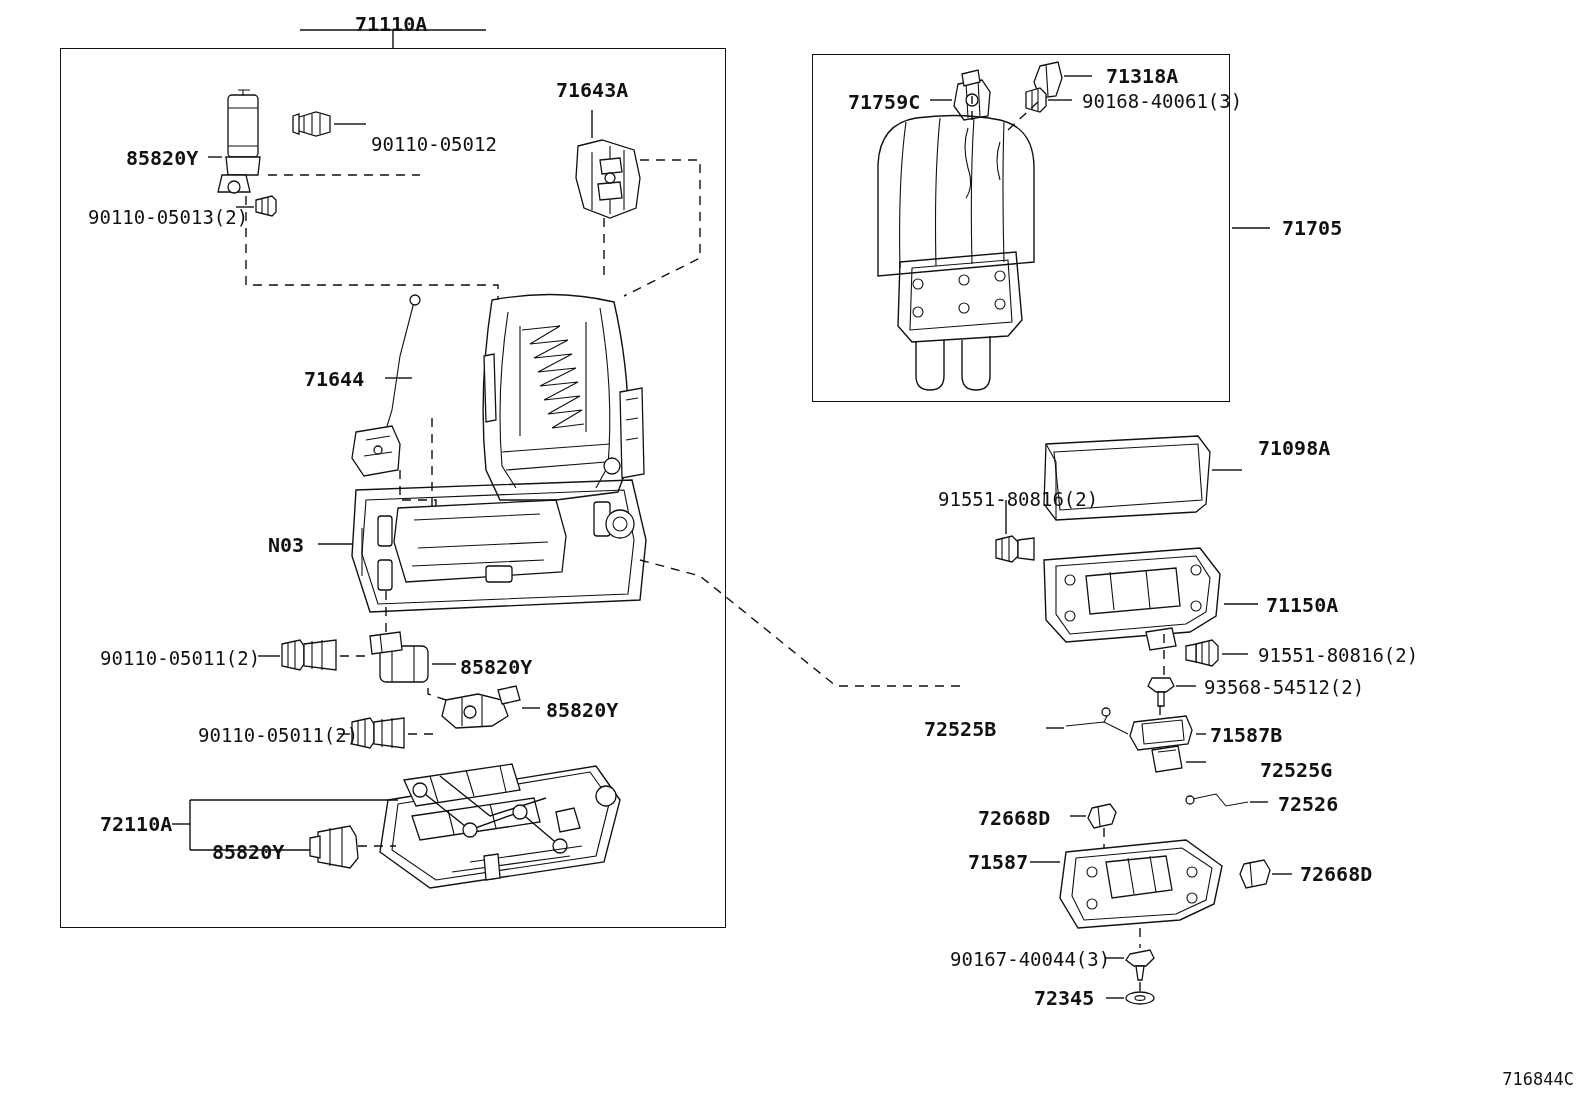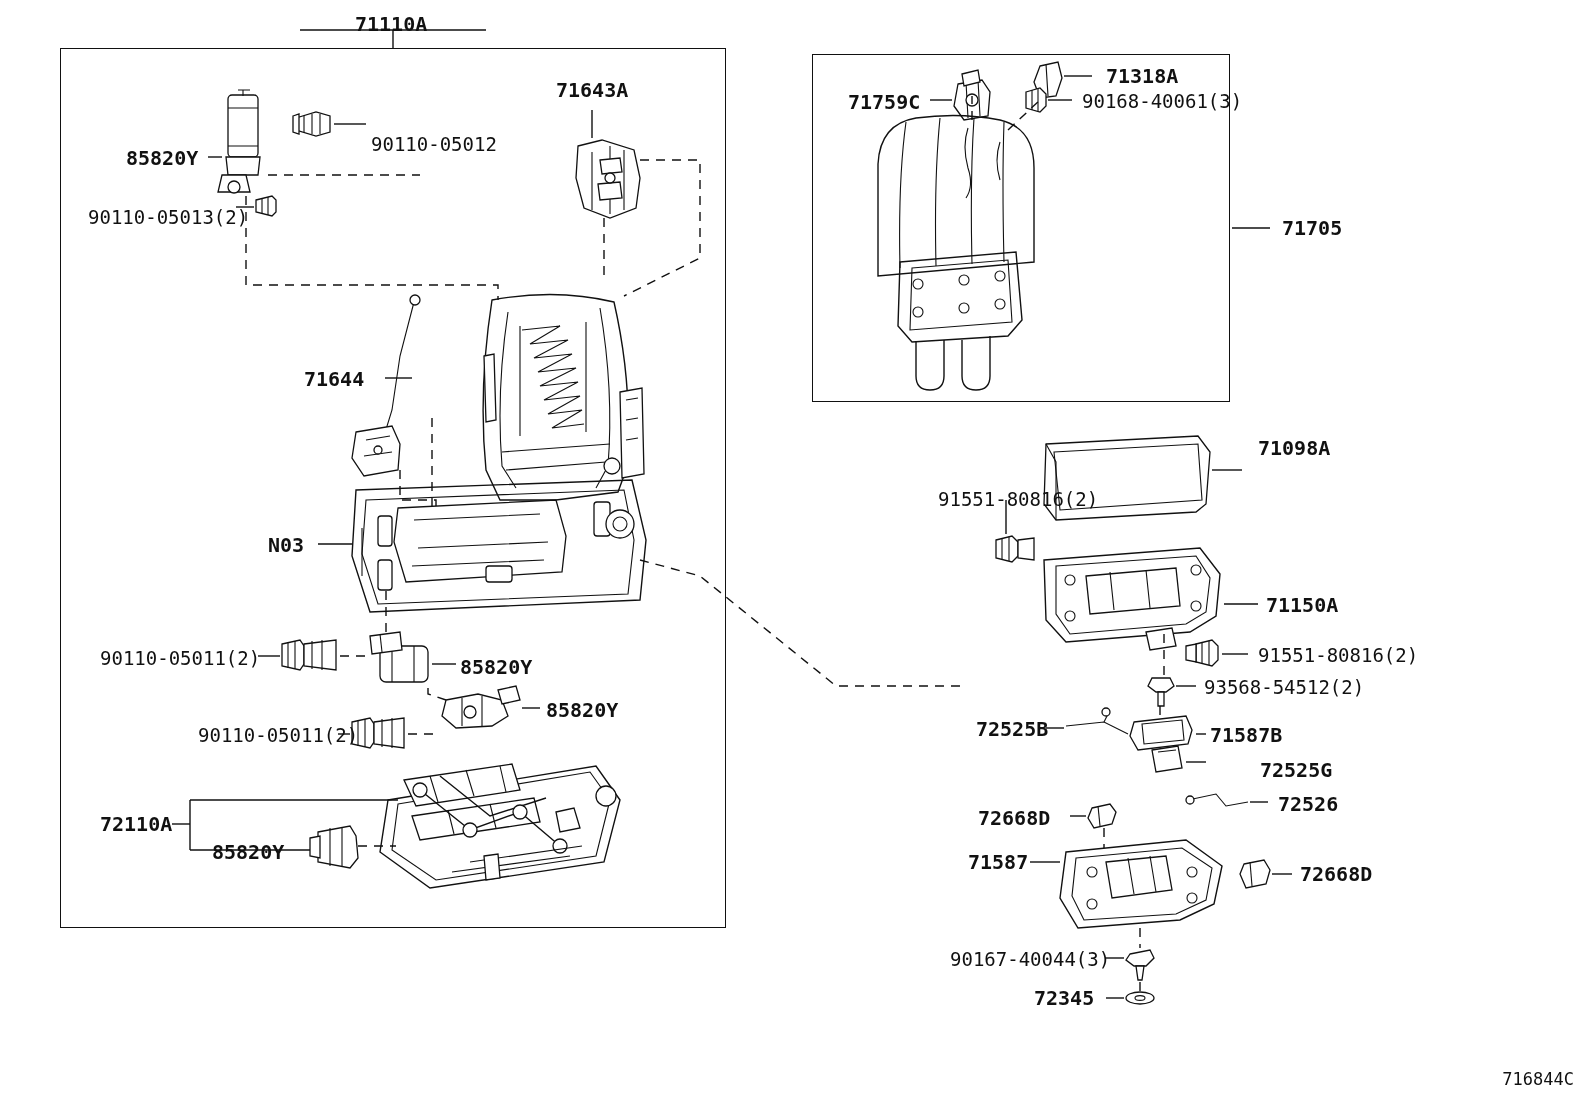--- a/index.html
+++ b/index.html
@@ -409,21 +409,21 @@
   <div class="lbl bold" style="left:848px; top:90px;">71759C</div>
   <div class="lbl bold" style="left:1106px; top:64px;">71318A</div>
   <div class="lbl" style="left:1082px; top:90px;">90168-40061(3)</div>
   <div class="lbl bold" style="left:1282px; top:216px;">71705</div>
 
   <div class="lbl bold" style="left:1246px; top:436px;margin-left:12px;">71098A</div>
   <div class="lbl" style="left:938px; top:488px;">91551-80816(2)</div>
   <div class="lbl bold" style="left:1266px; top:593px;">71150A</div>
   <div class="lbl" style="left:1258px; top:644px;">91551-80816(2)</div>
   <div class="lbl" style="left:1204px; top:676px;">93568-54512(2)</div>
-  <div class="lbl bold" style="left:976px; top:717px;">72525B</div>
+  <div class="lbl bold" style="left:924px; top:717px;">72525B</div>
   <div class="lbl bold" style="left:1210px; top:723px;">71587B</div>
   <div class="lbl bold" style="left:1212px; top:758px;margin-left:48px;">72525G</div>
   <div class="lbl bold" style="left:1278px; top:792px;">72526</div>
   <div class="lbl bold" style="left:978px; top:806px;">72668D</div>
   <div class="lbl bold" style="left:968px; top:850px;">71587</div>
   <div class="lbl bold" style="left:1300px; top:862px;">72668D</div>
   <div class="lbl" style="left:950px; top:948px;">90167-40044(3)</div>
   <div class="lbl bold" style="left:1034px; top:986px;">72345</div>
 
 

